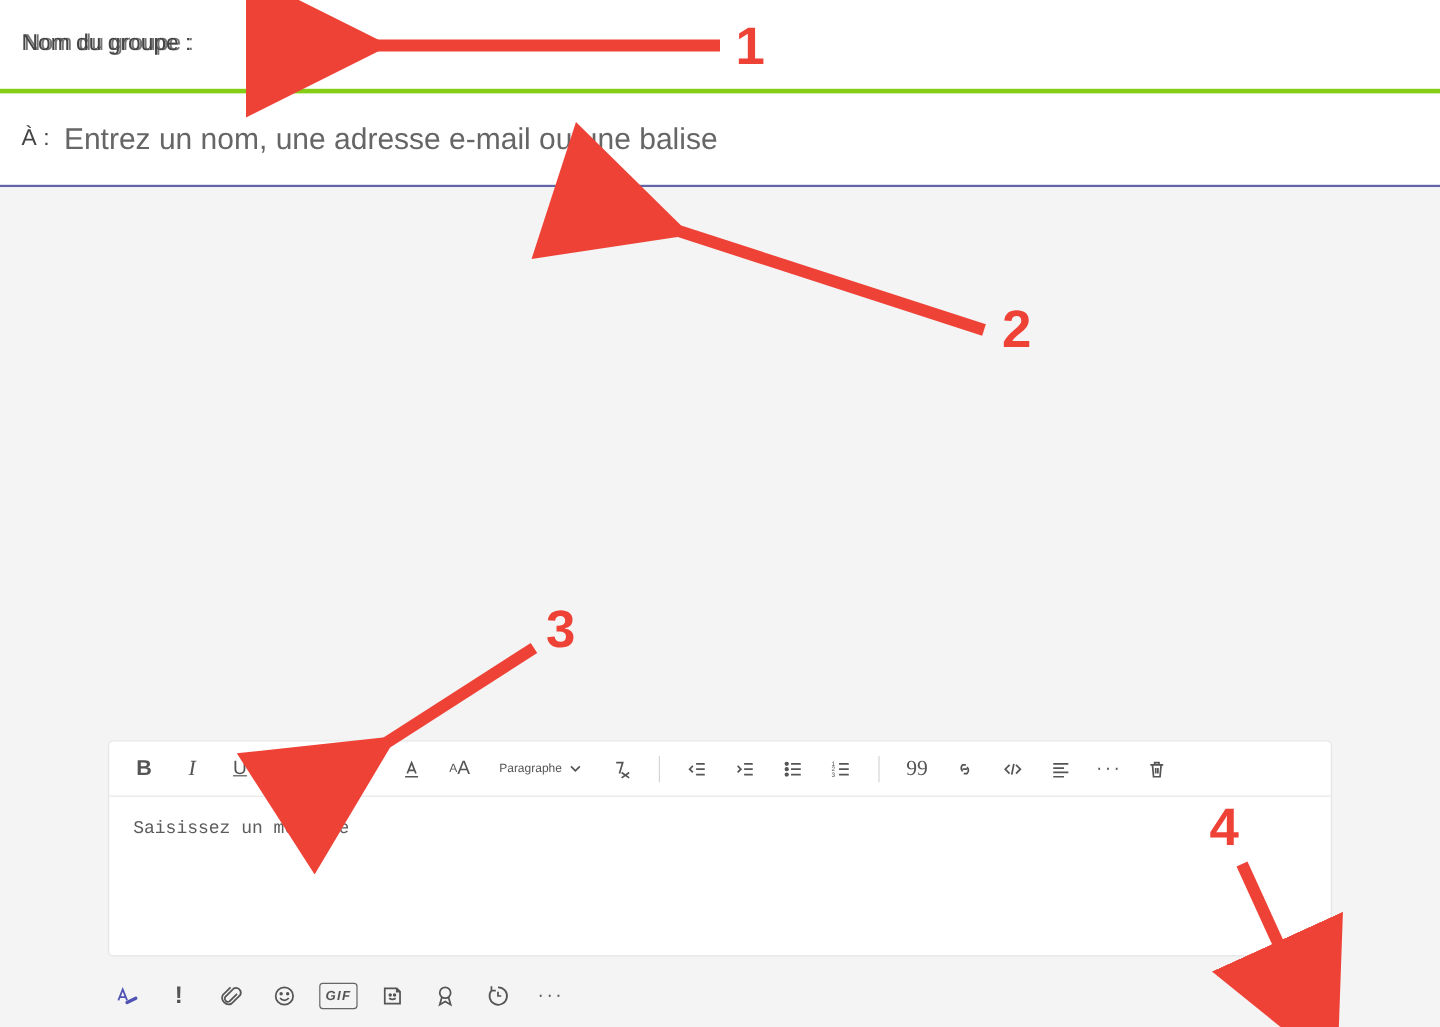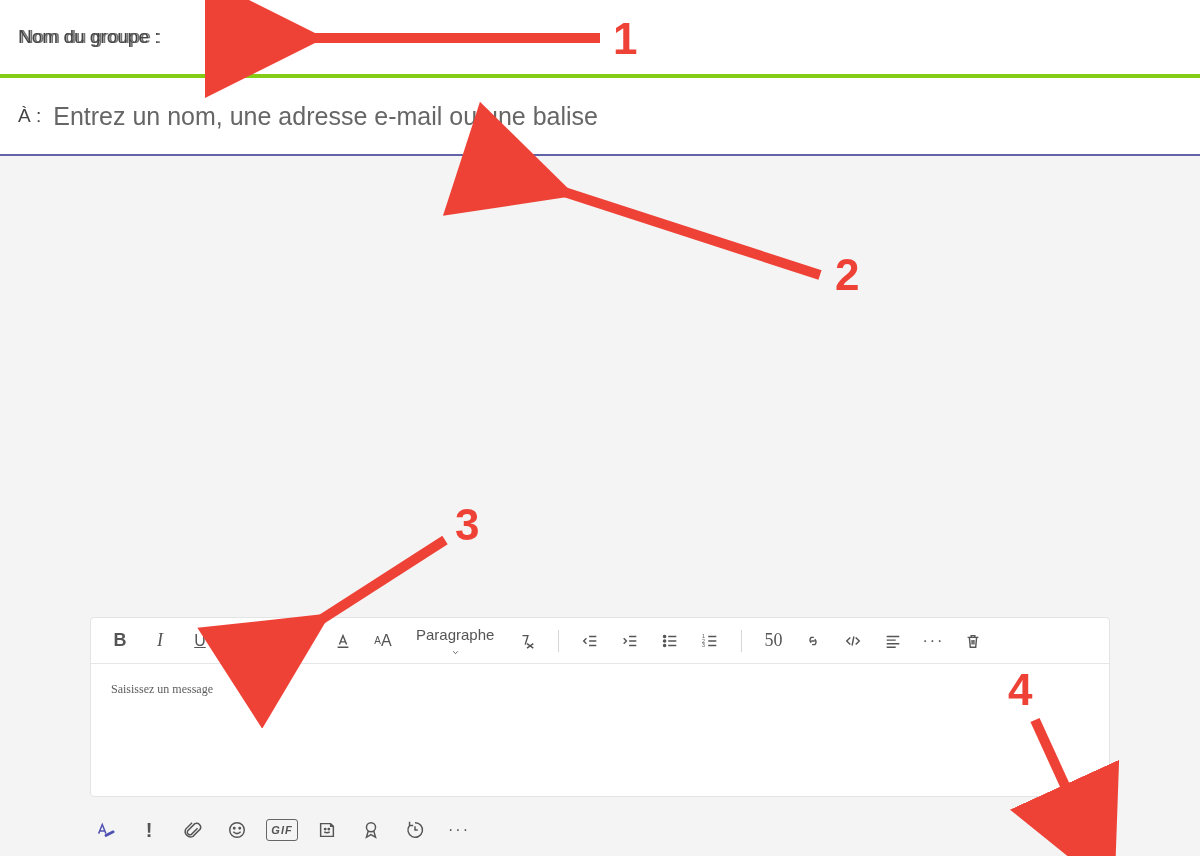--- a/index.html
+++ b/index.html
@@ -85,31 +85,31 @@
     font-size: 16px;
   }
   .tbtn {
     width: 30px; height: 30px;
     display: inline-flex; align-items: center; justify-content: center;
     border-radius: 2px;
     cursor: pointer;
     color: #555;
   }
   .tbtn svg { width: 18px; height: 18px; stroke: #555; fill: none; stroke-width: 1.6; }
-  .tbtn.text-btn { width:auto; padding:0 8px; gap:6px; font-size:15px;flex-direction:column;}
+  .tbtn.text-btn { width:auto; padding:0 8px; gap:6px; font-size:10px;}
   .divider { width:1px; height:22px; background:#d6d6d6; margin:0 6px;}
   .tbtn.bold { font-weight: 800; font-size:18px;}
   .tbtn.ital { font-style: italic; font-family: Georgia, serif; font-size:18px;}
   .msgbox {
     flex:1;
     padding: 16px 18px 12px 18px;
   }
   .msgarea{
     width:100%; height:100%; border:none; outline:none; resize:none;
-    font-size:12px; font-family:Liberation Serif, serif; color:#333;
+    font-size:15px; font-family:Liberation Mono, monospace; color:#333;
     background:transparent;
   }
   .msgarea::placeholder{ color:#5c5c5c; }
 
   
   .bottombar {
     position:absolute;
     left: 90px; right: 90px;
     top: 812px;
     height: 36px;
@@ -231,21 +231,21 @@
     </span>
     <span class="tbtn">
       <svg viewBox="0 0 20 20">
           <text x="1" y="7" font-size="6" fill="#555" stroke="none">1</text>
           <text x="1" y="12" font-size="6" fill="#555" stroke="none">2</text>
           <text x="1" y="17" font-size="6" fill="#555" stroke="none">3</text>
           <path d="M8 5 H17 M8 10 H17 M8 15 H17"></path>
         </svg>
     </span>
     <span class="divider"></span>
-    <span class="tbtn" style="font-family:Georgia,serif;font-size:18px;">50</span>
+    <span class="tbtn" style="font-family:Georgia,serif;font-size:18px;">99</span>
     <span class="tbtn">
       <svg viewBox="0 0 20 20">
           <path d="M8 12 A4 4 0 0 1 8 6 L11 6 M12 8 A4 4 0 0 1 12 14 L9 14 M8 10 H12"></path>
         </svg>
     </span>
     <span class="tbtn">
       <svg viewBox="0 0 20 20">
           <path d="M7 6 L3 10 L7 14 M13 6 L17 10 L13 14 M11 5 L9 15"></path>
         </svg>
     </span>

